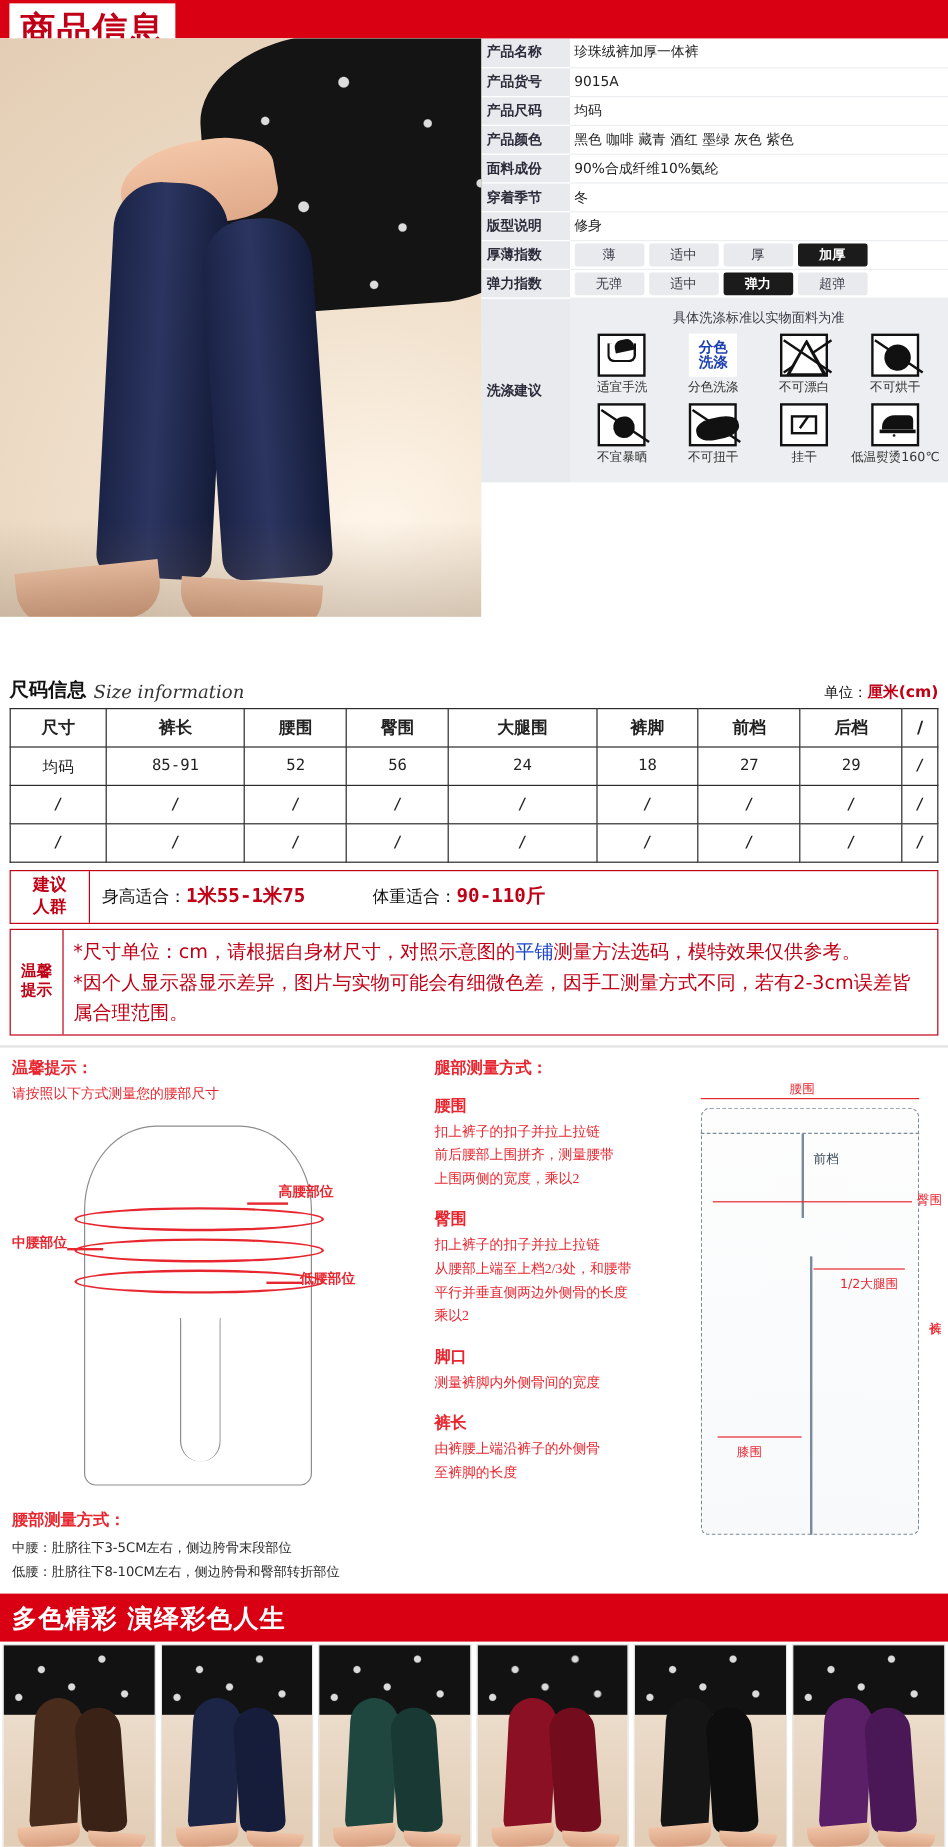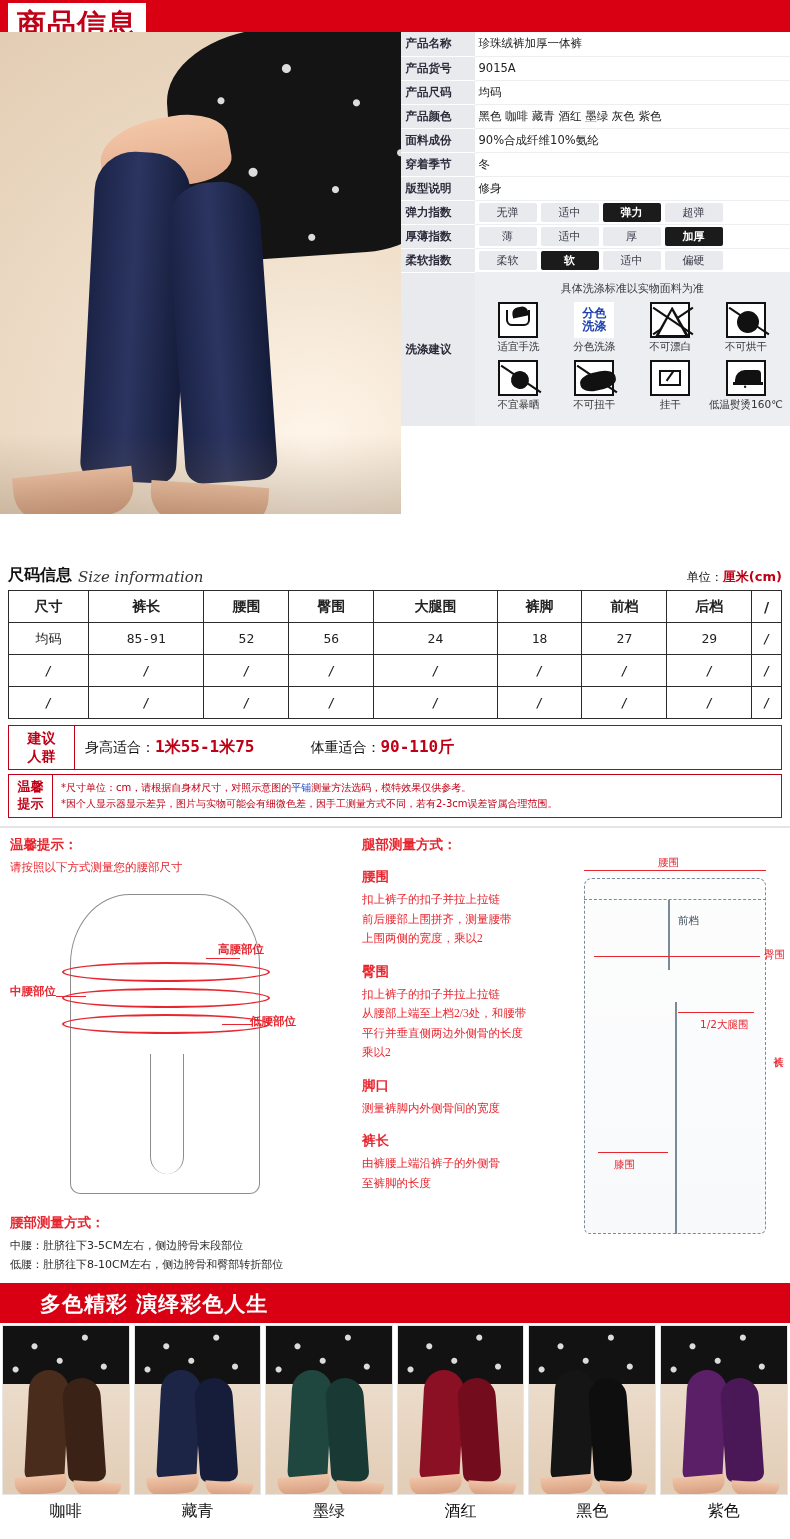--- a/index.html
+++ b/index.html
@@ -201,21 +201,21 @@
   .sugg .body { flex:1; padding:8px 10px; display:flex; gap:56px; align-items:center; }
   .sugg .item { font-size:14px; color:#111; }
   .sugg .item b { color:#c00016; font-size:16px; font-family:"DejaVu Sans Mono","Liberation Mono",monospace; }
 
   .tips { width:774px; margin:4px 8px 8px 8px; border:1px solid #c00016; display:flex; }
   .tips .lab {
     width:44px; border-right:1px solid #c00016; color:#c00016; font-weight:bold;
     display:flex; flex-direction:column; align-items:center; justify-content:center;
     font-size:13px; line-height:1.3;
   }
-  .tips .body { flex:1; padding:5px 8px; font-size:10px; line-height:1.6; color:#111; }
+  .tips .body { flex:1; padding:5px 8px; font-size:16px; line-height:1.6; color:#111; }
   .tips .body .r { color:#c00016; }
 
   
   .measure { display:flex; width:790px; border-top:2px solid #e5e5e5; }
   .mcol { padding:8px 10px; }
   .m1 { width:352px; position:relative; }
   .m2 { width:196px; }
   .m3 { width:242px; position:relative; }
   .h-red { color:#e8262f; font-size:13.5px; font-weight:bold; margin:0 0 4px 0; }
   .p-red { color:#e8262f; font-size:11.5px; line-height:1.7;font-family:Liberation Serif, serif; }
@@ -236,21 +236,21 @@
   .band{
     position:absolute; left:52px; width:208px; height:20px;
     border:2px solid #e8262f; border-radius:50%;
   }
   .band.b1{ top:78px; }
   .band.b2{ top:104px; }
   .band.b3{ top:130px; }
   .tag{
     position:absolute; color:#e8262f; font-size:11.5px; font-weight:bold; white-space:nowrap;
   }
-  .tag.t1{ left:208px; top:58px; }
+  .tag.t1{ left:222px; top:58px; }
   .tag.t2{ left:0px;  top:100px; }
   .tag.t3{ left:240px; top:130px; }
   .arrow{ position:absolute; height:1.5px; background:#e8262f; }
   .a1{ left:196px; top:74px; width:34px; }
   .a2{ left:46px;  top:112px; width:30px; }
   .a3{ left:212px; top:140px; width:30px; }
 
   
   .pants { position:relative; height:400px; margin-top:16px; }
   .pants .outline{
@@ -273,21 +273,20 @@
   .pants .mline{ position:absolute; background:#e8262f; height:1.2px; }
   .pants .mlab{ position:absolute; color:#e8262f; font-size:10.5px; white-space:nowrap; }
   .pants .dk{ position:absolute; color:#3b4a59; font-size:10.5px; white-space:nowrap; }
   .vert{ writing-mode:vertical-rl; text-orientation:upright; }
 
   
   .cbanner { background:#d80012; height:40px; position:relative; }
   .cbanner .t{
     position:absolute; left:10px; top:7px; color:#fff; font-size:21px; font-weight:bold;
     letter-spacing:1px;
-    margin-left:30px;
   }
   .swatches { display:flex; width:790px; }
   .sw { width:131.6px; padding:2px; }
   .sw .img{
     height:170px; position:relative; overflow:hidden;
     background:linear-gradient(180deg,#f0e3d5,#e2cdb6);
     border:1px solid #e6e6e6;
   }
   .sw .img .top{
     position:absolute; left:0; top:0; width:100%; height:58px;
@@ -362,54 +361,43 @@
         <tr class="rowh">
           <td class="k">穿着季节</td>
           <td class="v">冬</td>
         </tr>
         <tr class="rowh">
           <td class="k">版型说明</td>
           <td class="v">修身</td>
         </tr>
 
         <tr class="rowh">
+          <td class="k">厚薄指数</td>
+          <td class="v">
+            <div class="chips">
+              <div class="chip">薄</div>
+              <div class="chip">适中</div>
+              <div class="chip">厚</div>
+              <div class="chip on">加厚</div>
+            </div>
+          </td>
+        </tr>
+
+        <tr class="rowh">
           <td class="k">弹力指数</td>
           <td class="v">
             <div class="chips">
               <div class="chip">无弹</div>
               <div class="chip">适中</div>
               <div class="chip on">弹力</div>
               <div class="chip">超弹</div>
             </div>
           </td>
         </tr>
 
-        <tr class="rowh">
-          <td class="k">厚薄指数</td>
-          <td class="v">
-            <div class="chips">
-              <div class="chip">薄</div>
-              <div class="chip">适中</div>
-              <div class="chip">厚</div>
-              <div class="chip on">加厚</div>
-            </div>
-          </td>
-        </tr>
-
-        <tr class="rowh">
-          <td class="k">柔软指数</td>
-          <td class="v">
-            <div class="chips">
-              <div class="chip">柔软</div>
-              <div class="chip on">软</div>
-              <div class="chip">适中</div>
-              <div class="chip">偏硬</div>
-            </div>
-          </td>
-        </tr>
       </tbody>
         </table>
 
       <div class="wash">
         <div class="wk">洗涤建议</div>
         <div class="wv">
           <div class="note">具体洗涤标准以实物面料为准</div>
           <div class="icons">
 
             <div class="ic">

